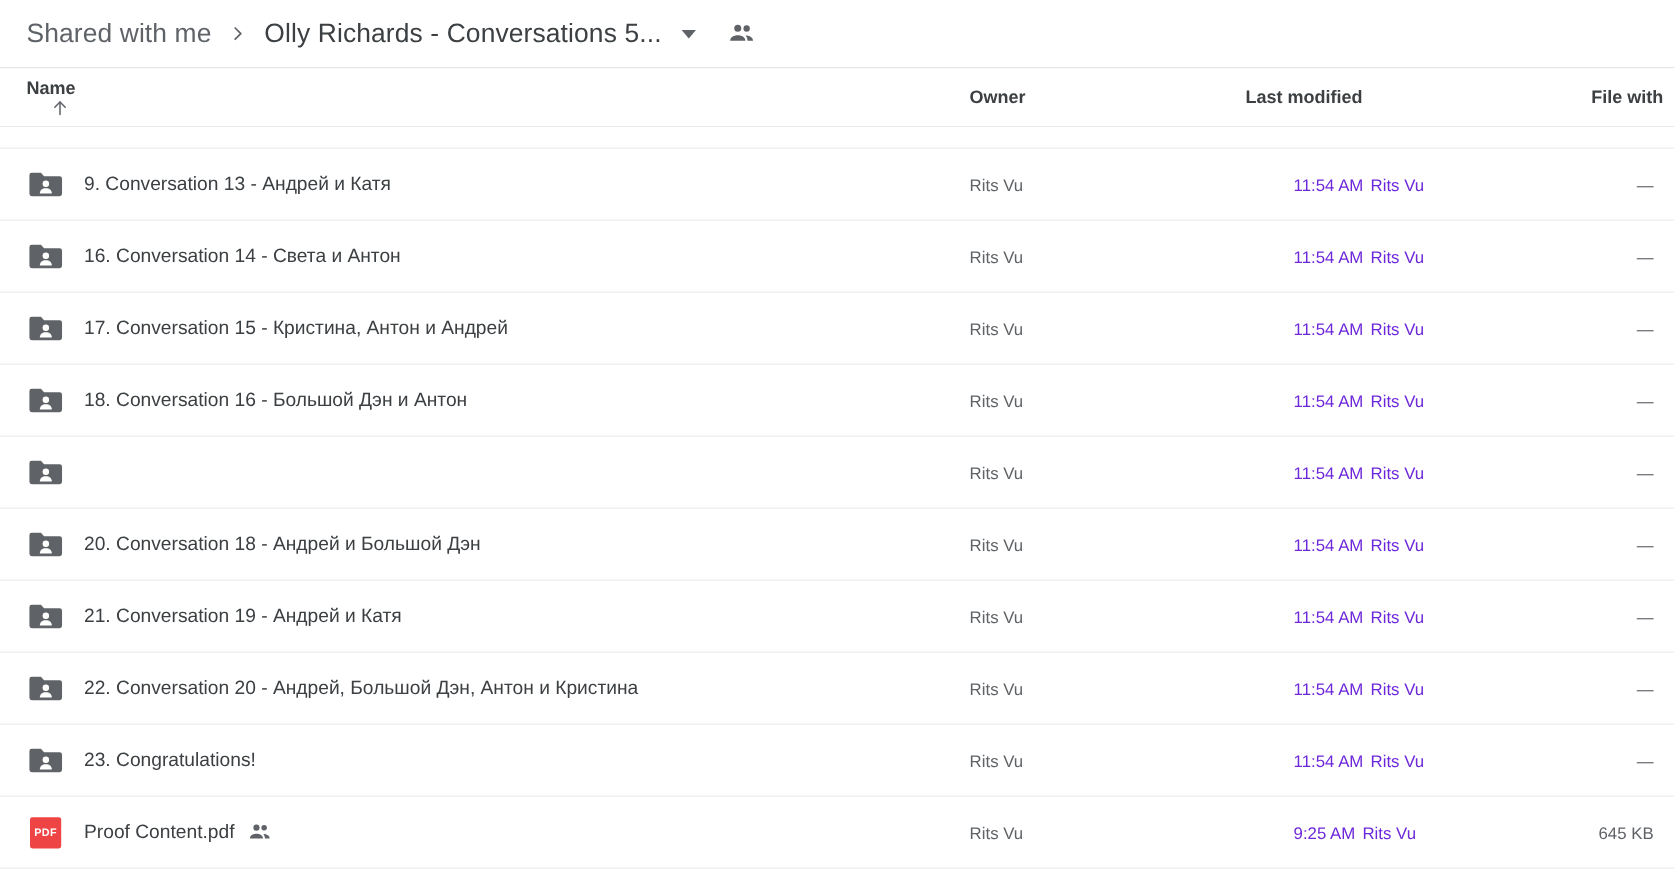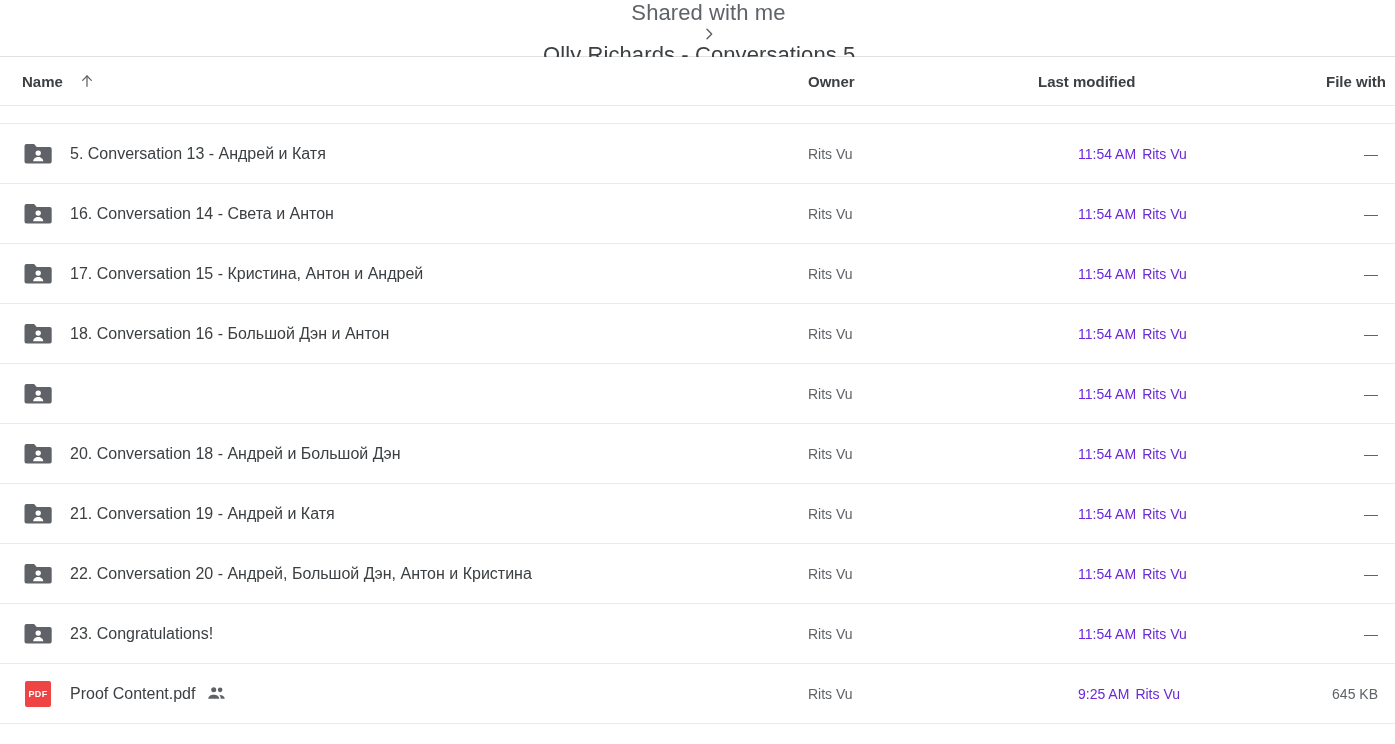--- a/index.html
+++ b/index.html
@@ -13,21 +13,20 @@
   }
 
   
   #breadcrumb-bar {
     height: 57px;
     display: flex;
     align-items: center;
     padding: 0 0 0 22px;
     border-bottom: 1px solid #e0e0e0;
     background: #fff;
-    flex-direction: column;
   }
   .crumb {
     font-size: 22px;
     color: #5f6368;
     letter-spacing: 0.1px;
     white-space: nowrap;
     cursor: pointer;
   }
   .crumb.current { color: #3c4043; }
   .crumb-sep {
@@ -60,20 +59,21 @@
     background: #fff;
     position: relative;
   }
   .col-head {
     font-size: 15px;
     font-weight: bold;
     color: #3c4043;
     display: flex;
     align-items: center;
     cursor: pointer;
+    flex-direction: column;
   }
   #col-name      { position: absolute; left: 22px; }
   #col-owner     { position: absolute; left: 808px; }
   #col-modified  { position: absolute; left: 1038px; }
   #col-filesize  { position: absolute; left: 1326px; }
   #sort-arrow-up { margin-left: 16px; display: flex; align-items: center; }
 
   
   #file-list {
     position: relative;
@@ -202,21 +202,21 @@
       </div>
       <div class="file-row">
         <div class="row-icon">
           <svg width="30" height="26" viewBox="0 0 30 26">
             <path d="M1.5 5.0a2 2 0 0 1 2-2h7.6l2.6 2.9h13.0a2 2 0 0 1 2 2v12.6a2 2 0 0 1-2 2h-23.2a2 2 0 0 1-2-2z" fill="#5f6368"></path>
             <circle cx="15.2" cy="12.1" r="2.7" fill="#ffffff"></circle>
             <path d="M10.2 20.2c0-2.7 2.3-4.3 5.0-4.3s5.0 1.6 5.0 4.3z" fill="#ffffff"></path>
           </svg>
         </div>
         <div class="row-name">
-          <span>5. Conversation 13 - Андрей и Катя</span>
+          <span>9. Conversation 13 - Андрей и Катя</span>
         </div>
         <div class="row-owner">Rits Vu</div>
         <div class="row-modified"><span>11:54 AM</span><span class="mod-user">Rits Vu</span></div>
         <div class="row-size">—</div>
       </div>
       <div class="file-row">
         <div class="row-icon">
           <svg width="30" height="26" viewBox="0 0 30 26">
             <path d="M1.5 5.0a2 2 0 0 1 2-2h7.6l2.6 2.9h13.0a2 2 0 0 1 2 2v12.6a2 2 0 0 1-2 2h-23.2a2 2 0 0 1-2-2z" fill="#5f6368"></path>
             <circle cx="15.2" cy="12.1" r="2.7" fill="#ffffff"></circle>

